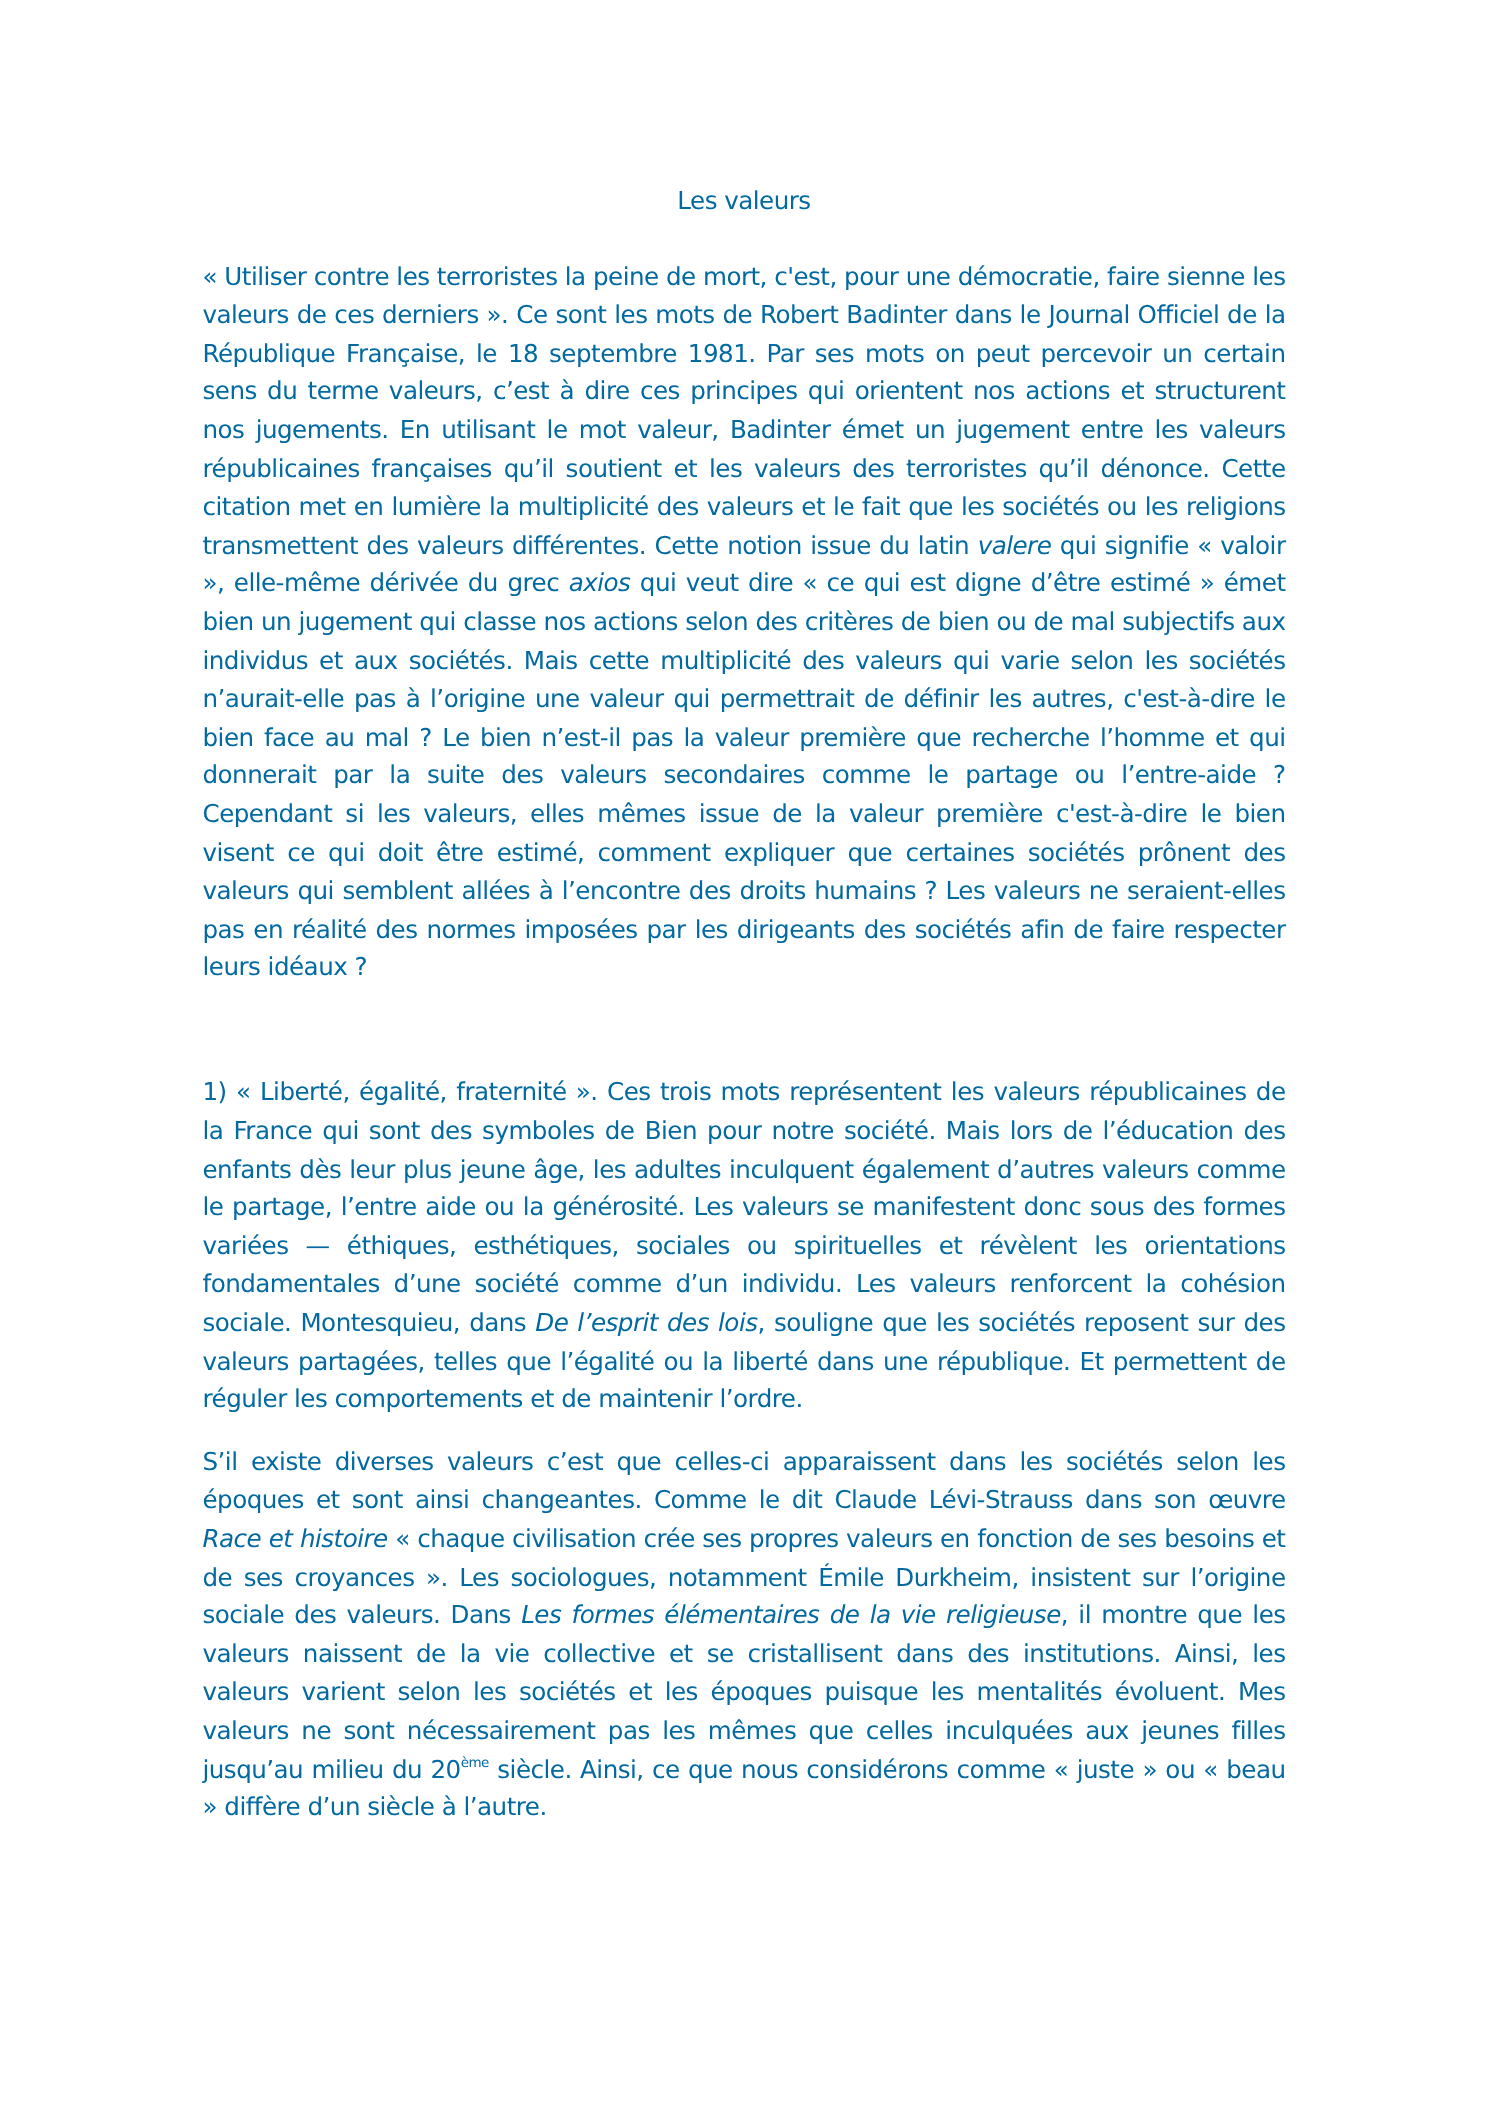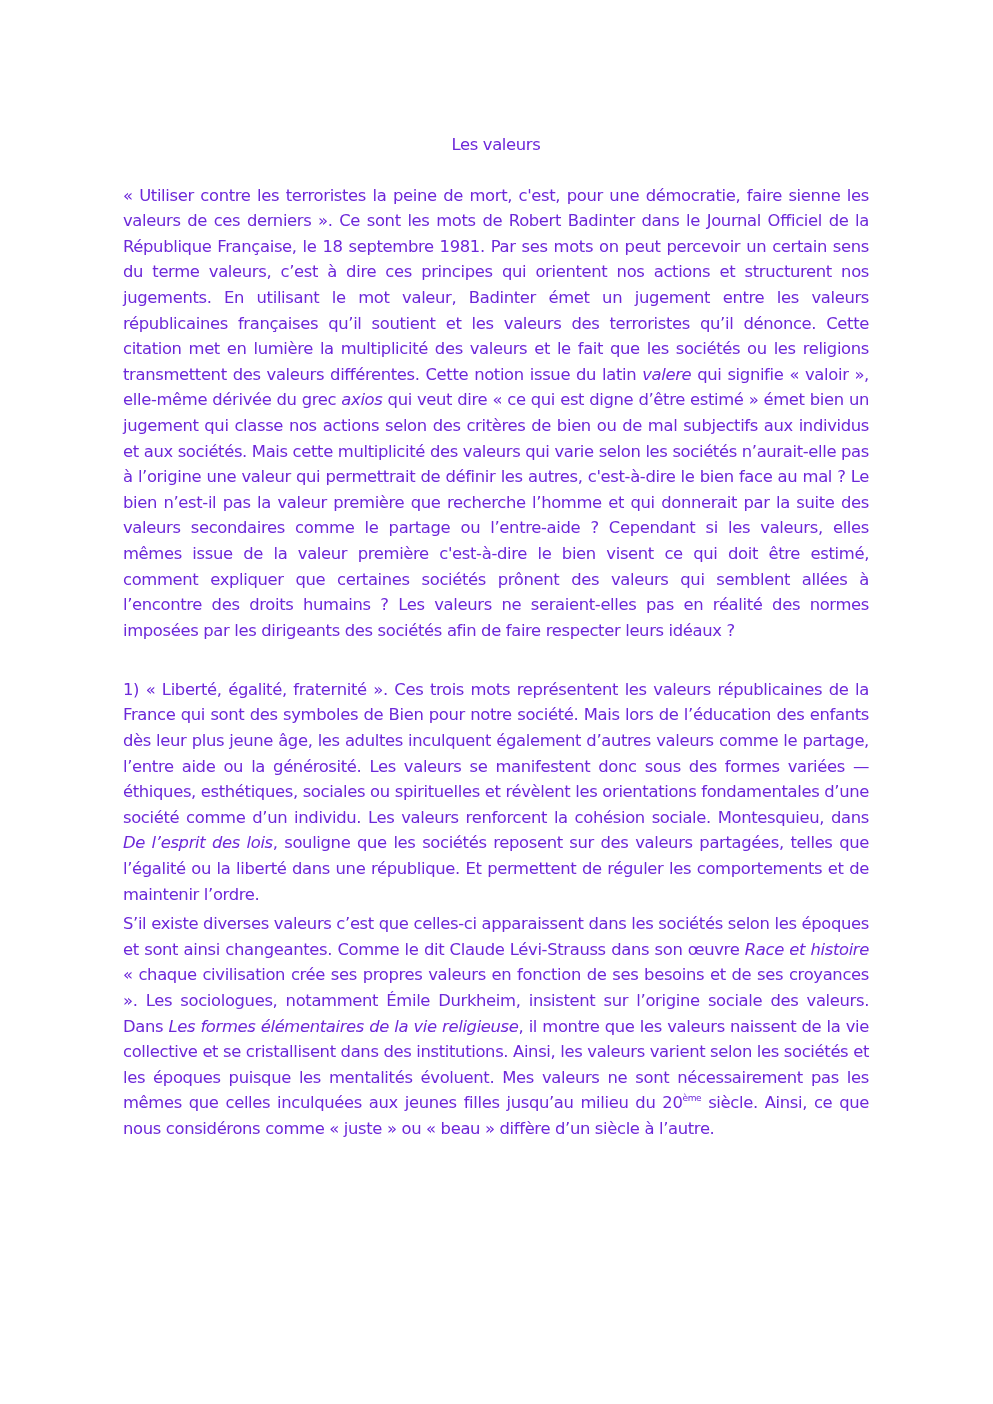--- a/index.html
+++ b/index.html
@@ -1,24 +1,24 @@
 <!DOCTYPE html>
 <html><head>
 <meta charset="utf-8">
 <style>
   html, body { margin: 0; padding: 0; background: #ffffff; }
   body { width: 993px; height: 1404px; position: relative; overflow: hidden; }
   .page {
-    position: absolute; left: 119px; top: 132px; width: 754px;
+    position: absolute; left: 119px; top: 121px; width: 754px;
     font-family: "DejaVu Sans", sans-serif;
-    font-size: 16.4px; line-height: 25.6px; color: #6d28d9;
+    font-size: 16.4px; line-height: 25.6px; color: #0369a1;
     letter-spacing: -0.35px;
   }
   .title { text-align: center; margin: 0 0 25px 0; font-weight: normal; font-size: 16.4px; }
-  p { margin: 4px; text-align: justify; }
+  p { margin: 16px; text-align: justify; }
   .gap { height: 25.6px; }
   i { font-style: italic; }
   sup { font-size: 9px; line-height: 0; vertical-align: 7px; }
 </style>
 </head>
 <body>
 
 <div class="page">
   <h1 class="title">Les valeurs</h1>
 

